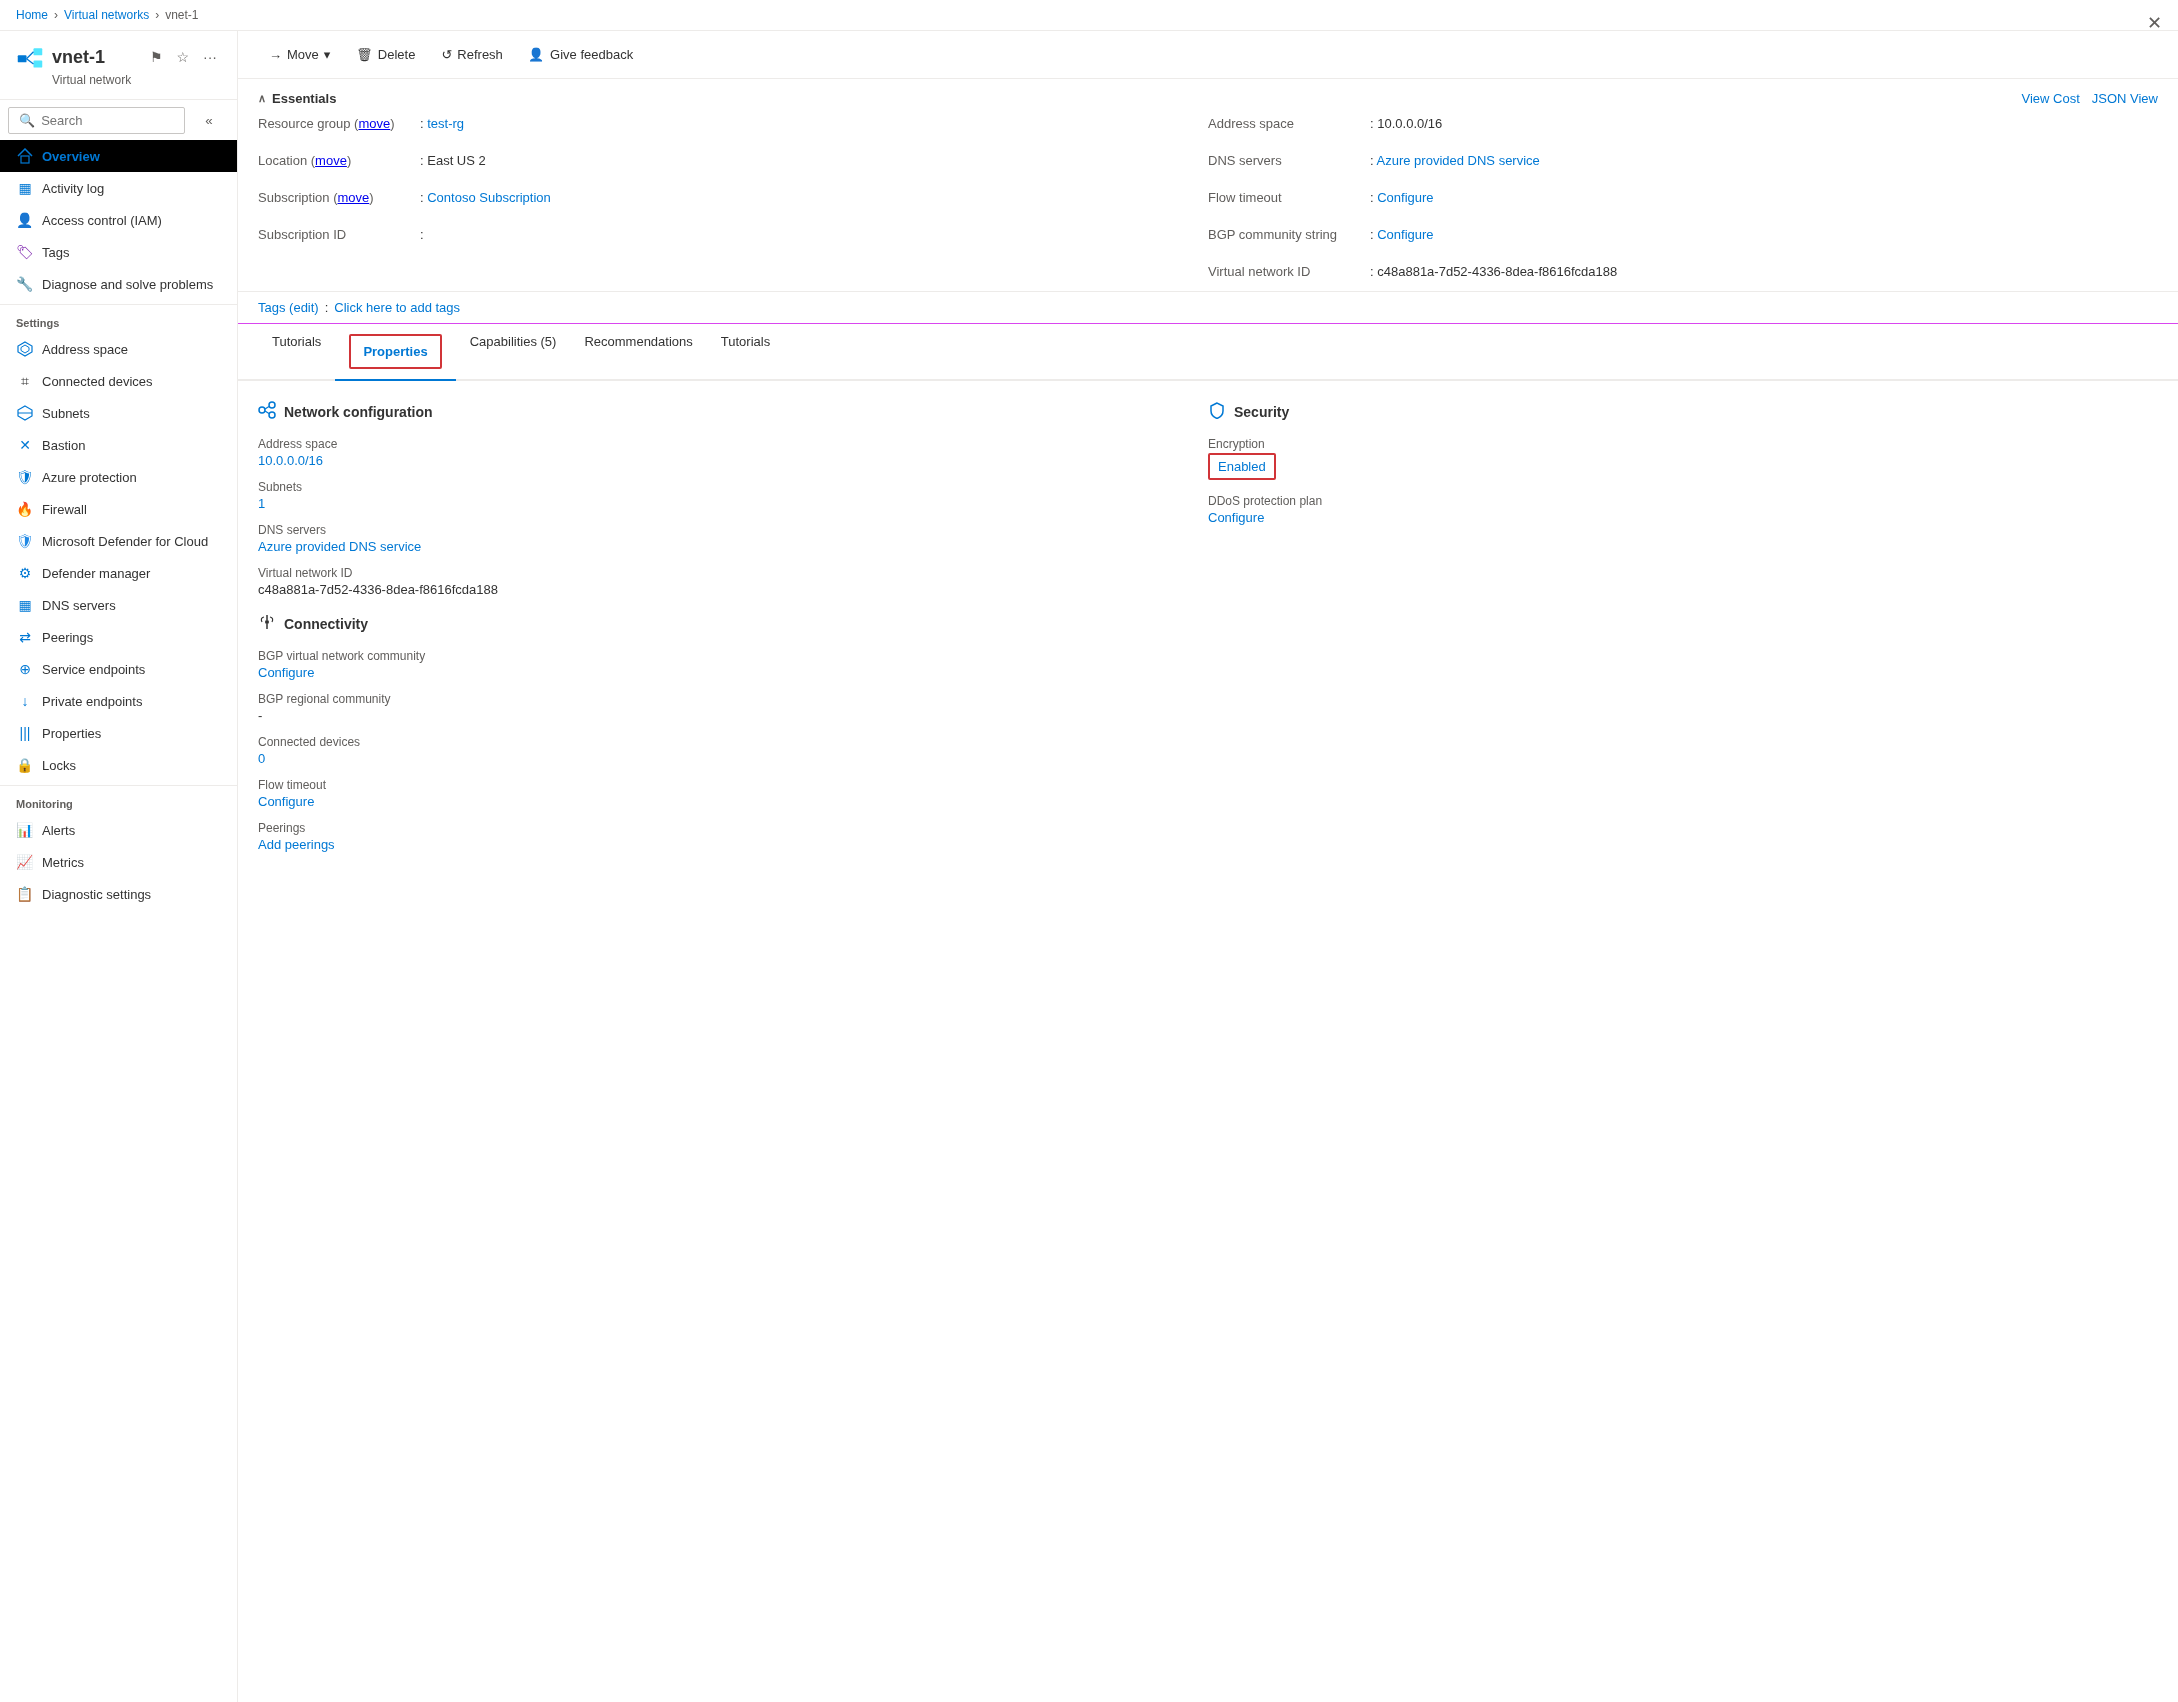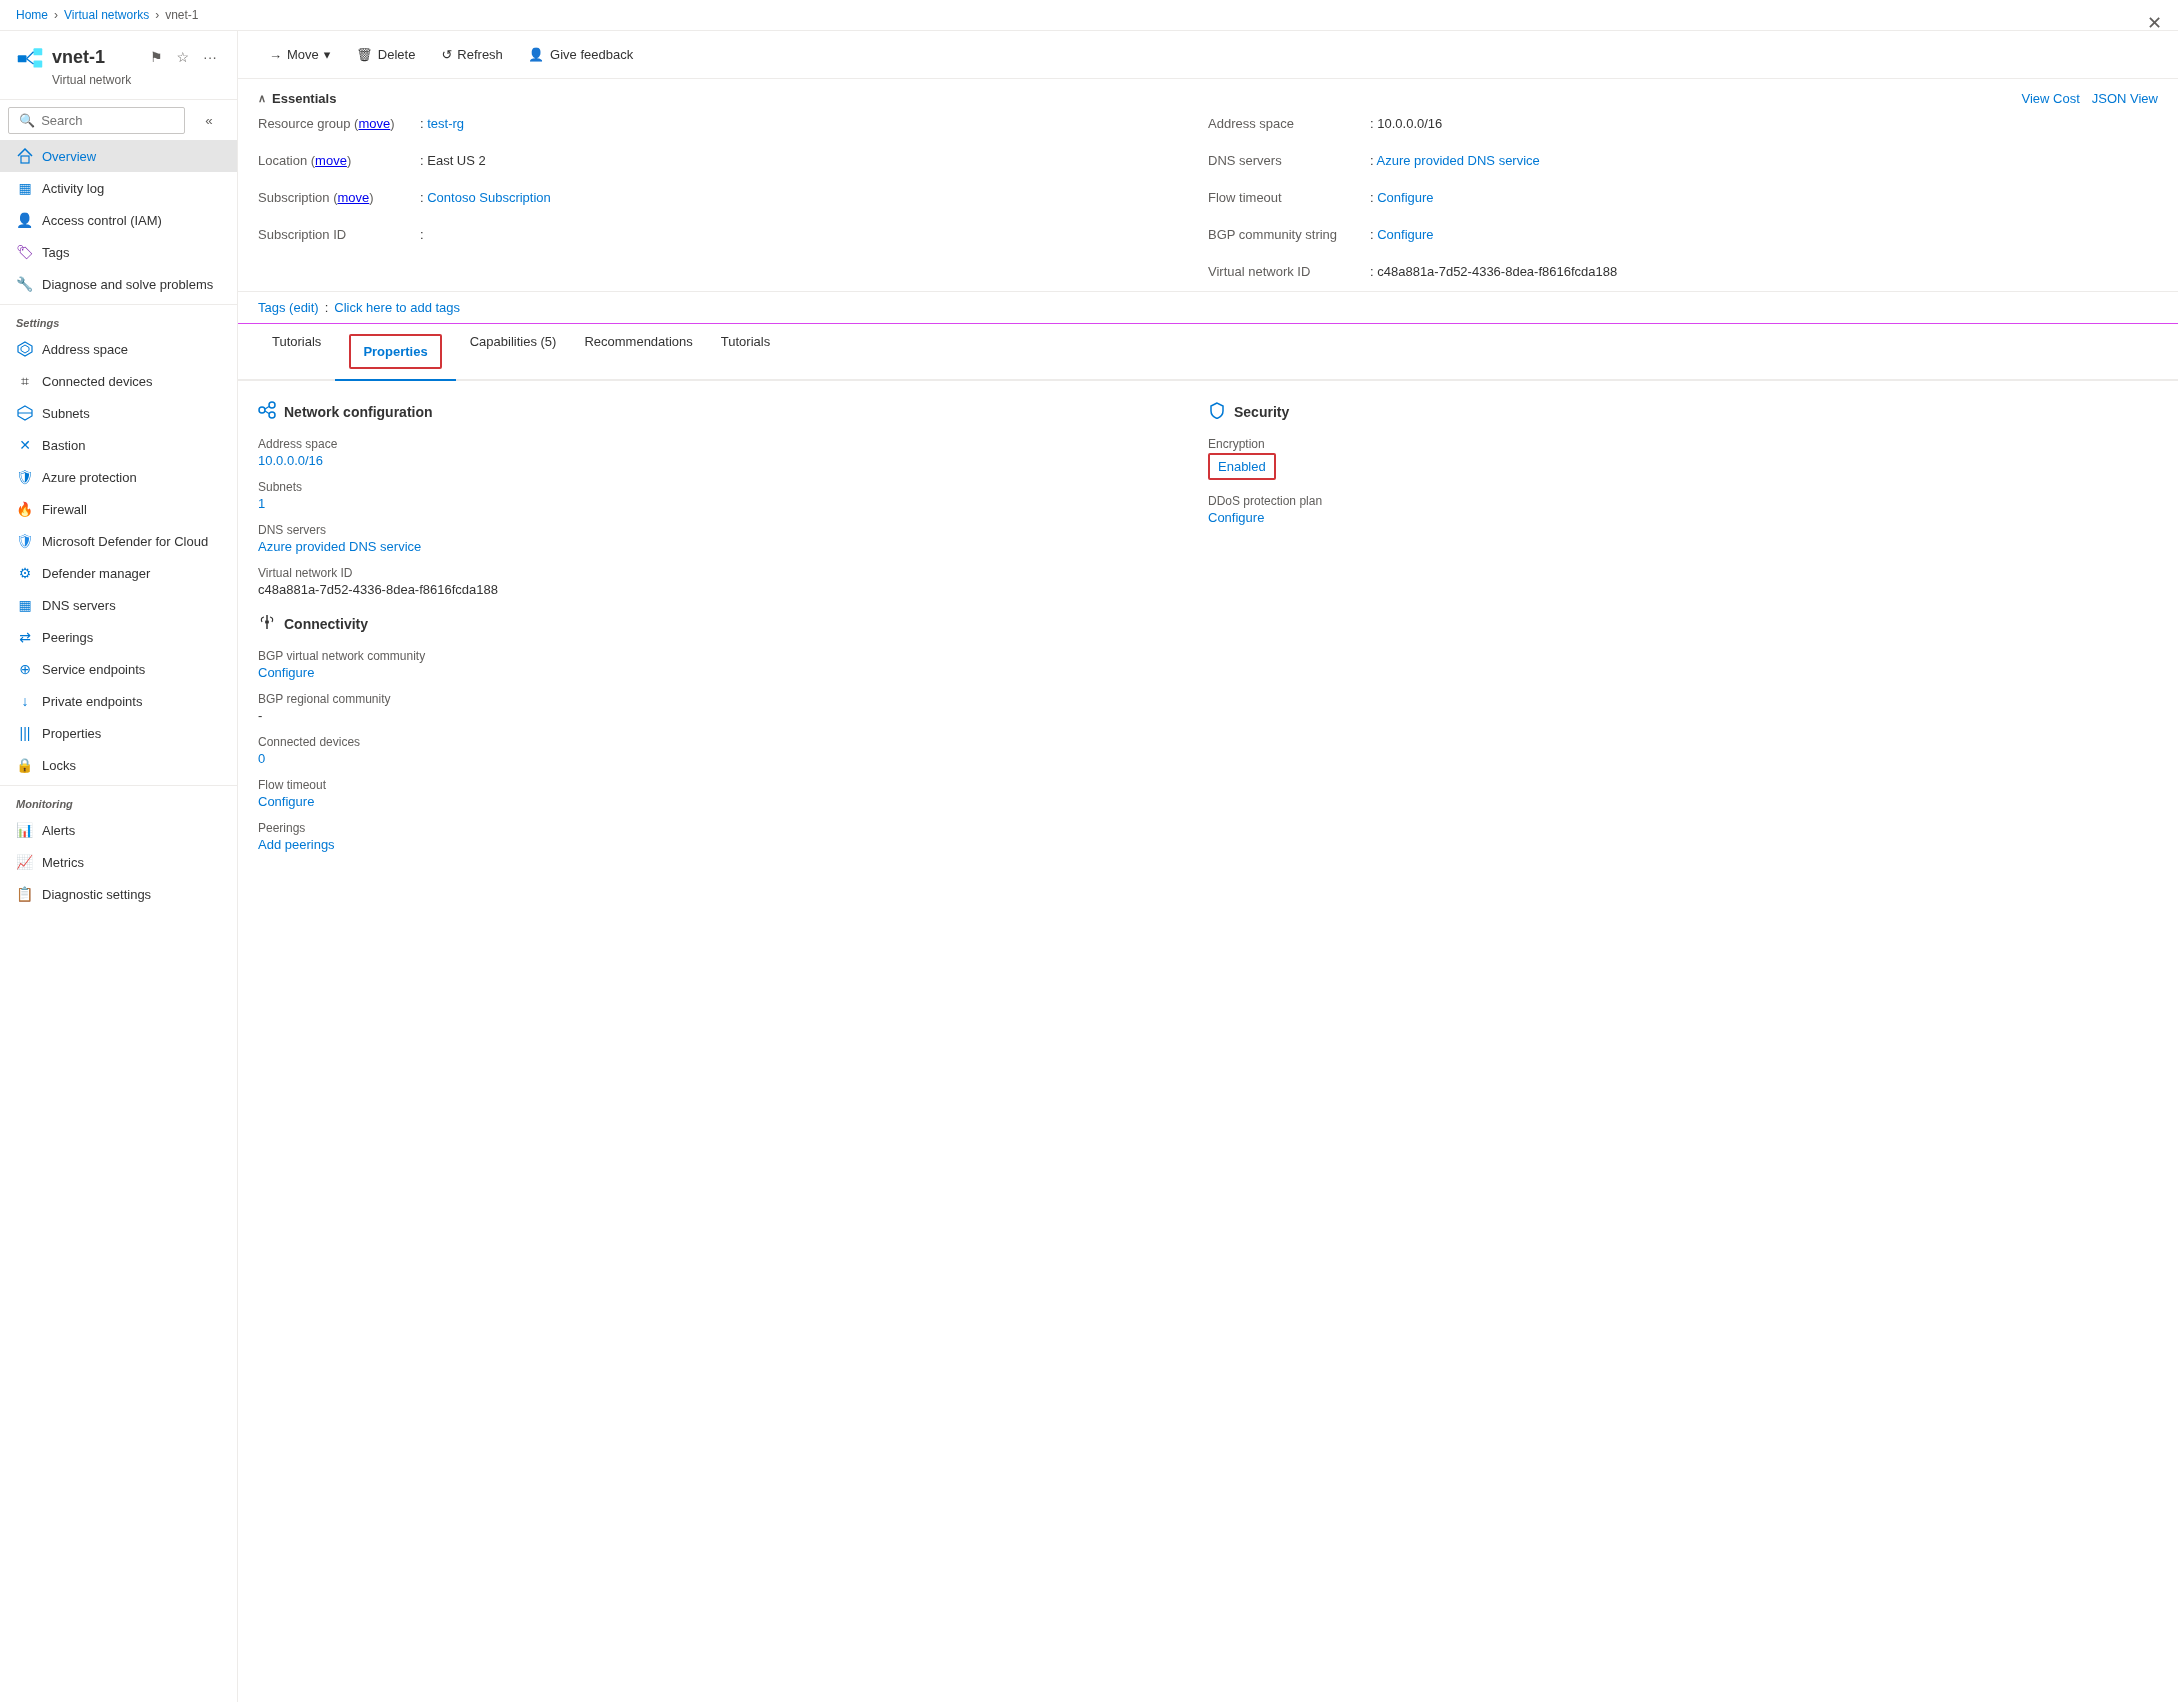--- a/index.html
+++ b/index.html
@@ -21,23 +21,23 @@
     .sidebar-subtitle { font-size: 12px; color: #605e5c; margin-left: 36px; }
     .sidebar-icons { display: flex; gap: 6px; margin-left: auto; align-items: center; }
     .sidebar-icon-btn { background: none; border: none; cursor: pointer; color: #605e5c; font-size: 14px; padding: 2px 4px; }
 
     .search-box { display: flex; align-items: center; gap: 6px; margin: 8px 12px; padding: 5px 10px; border: 1px solid #c8c6c4; border-radius: 2px; background: #fff; }
     .search-box input { border: none; outline: none; font-size: 13px; width: 100%; color: #333; }
     .search-icon { color: #605e5c; font-size: 13px; }
 
     .sidebar-nav { flex: 1; overflow-y: auto; }
     .nav-item { display: flex; align-items: center; gap: 8px; padding: 7px 16px; cursor: pointer; color: #333; font-size: 13px; }
-    .nav-item.active { background: #e5e5e5; color: #0078d4; font-weight: 400; }
+    .nav-item.active { background: #000000; color: #0078d4; font-weight: 700; }
     .nav-item .nav-icon { width: 18px; height: 18px; display: flex; align-items: center; justify-content: center; font-size: 14px; flex-shrink: 0; }
-    .nav-section { padding: 12px 16px 4px; font-size: 11px; font-weight: 600; color: #605e5c; text-transform: none; border-top: 1px solid #edebe9; margin-top: 4px; font-style: italic; }
+    .nav-section { padding: 12px 16px 4px; font-size: 11px; font-weight: 600; color: #605e5c; text-transform: none; border-top: 1px solid #edebe9; margin-top: 4px; }
 
     .collapse-btn { width: 24px; height: 24px; background: none; border: none; cursor: pointer; color: #605e5c; display: flex; align-items: center; justify-content: center; margin: 4px 8px; flex-shrink: 0; }
 
     
     .content { flex: 1; overflow-y: auto; background: #fff; }
 
     
     .toolbar { display: flex; align-items: center; gap: 4px; padding: 10px 20px; border-bottom: 1px solid #edebe9; }
     .toolbar-btn { display: flex; align-items: center; gap: 5px; padding: 5px 10px; background: none; border: 1px solid transparent; border-radius: 2px; cursor: pointer; font-size: 13px; color: #333; }
 

